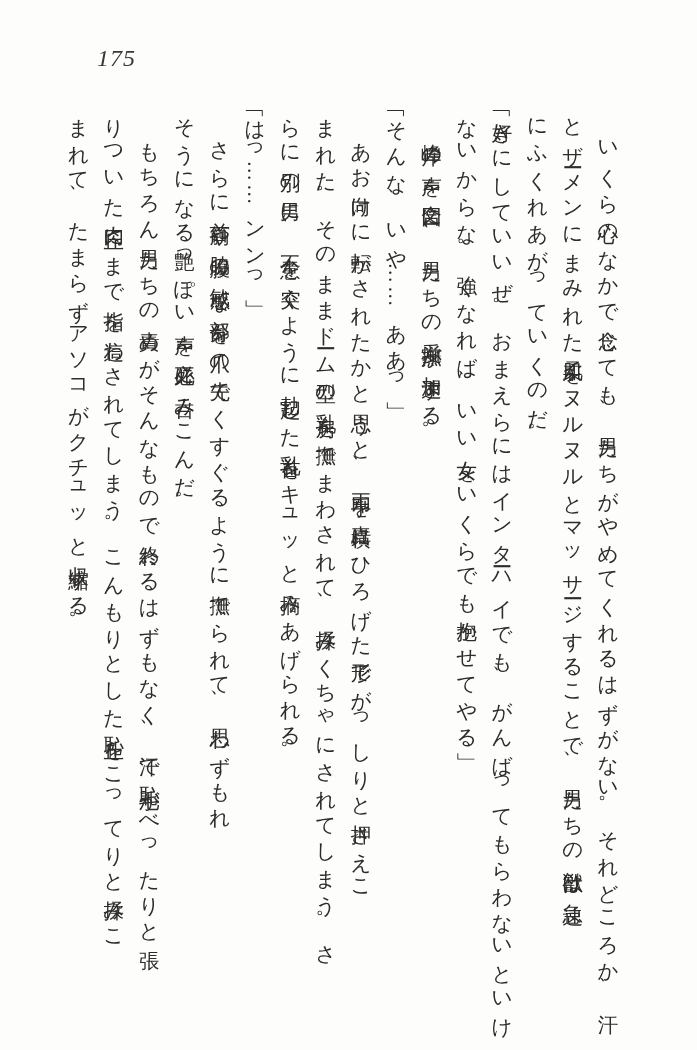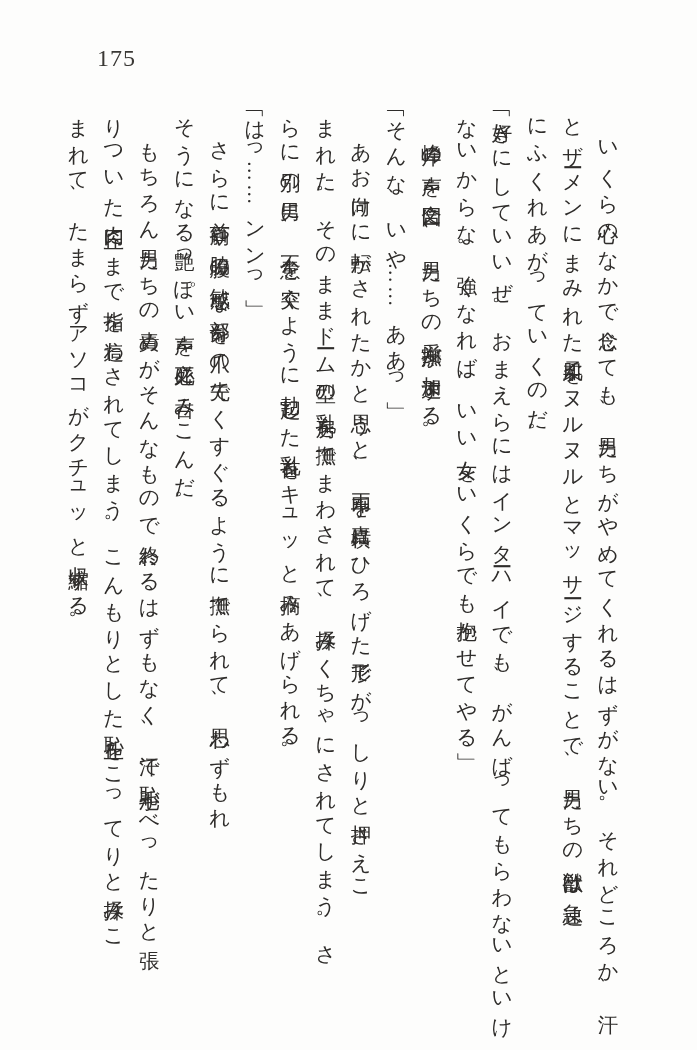--- a/index.html
+++ b/index.html
@@ -14,20 +14,21 @@
     position:relative;
     overflow:hidden;
   }
   .book-page{
     position:absolute;inset:0;
     background:var(--bg);
   }
   .page-number{
     position:absolute;
     top:45px;left:97px;
+    font-style:italic;
     font-size:24px;
     letter-spacing:1px;
     color:#3a3835;
   }
   .text-block{
     position:absolute;
     top:104px;
     right:72px;
     height:897px;
     writing-mode:vertical-rl;

